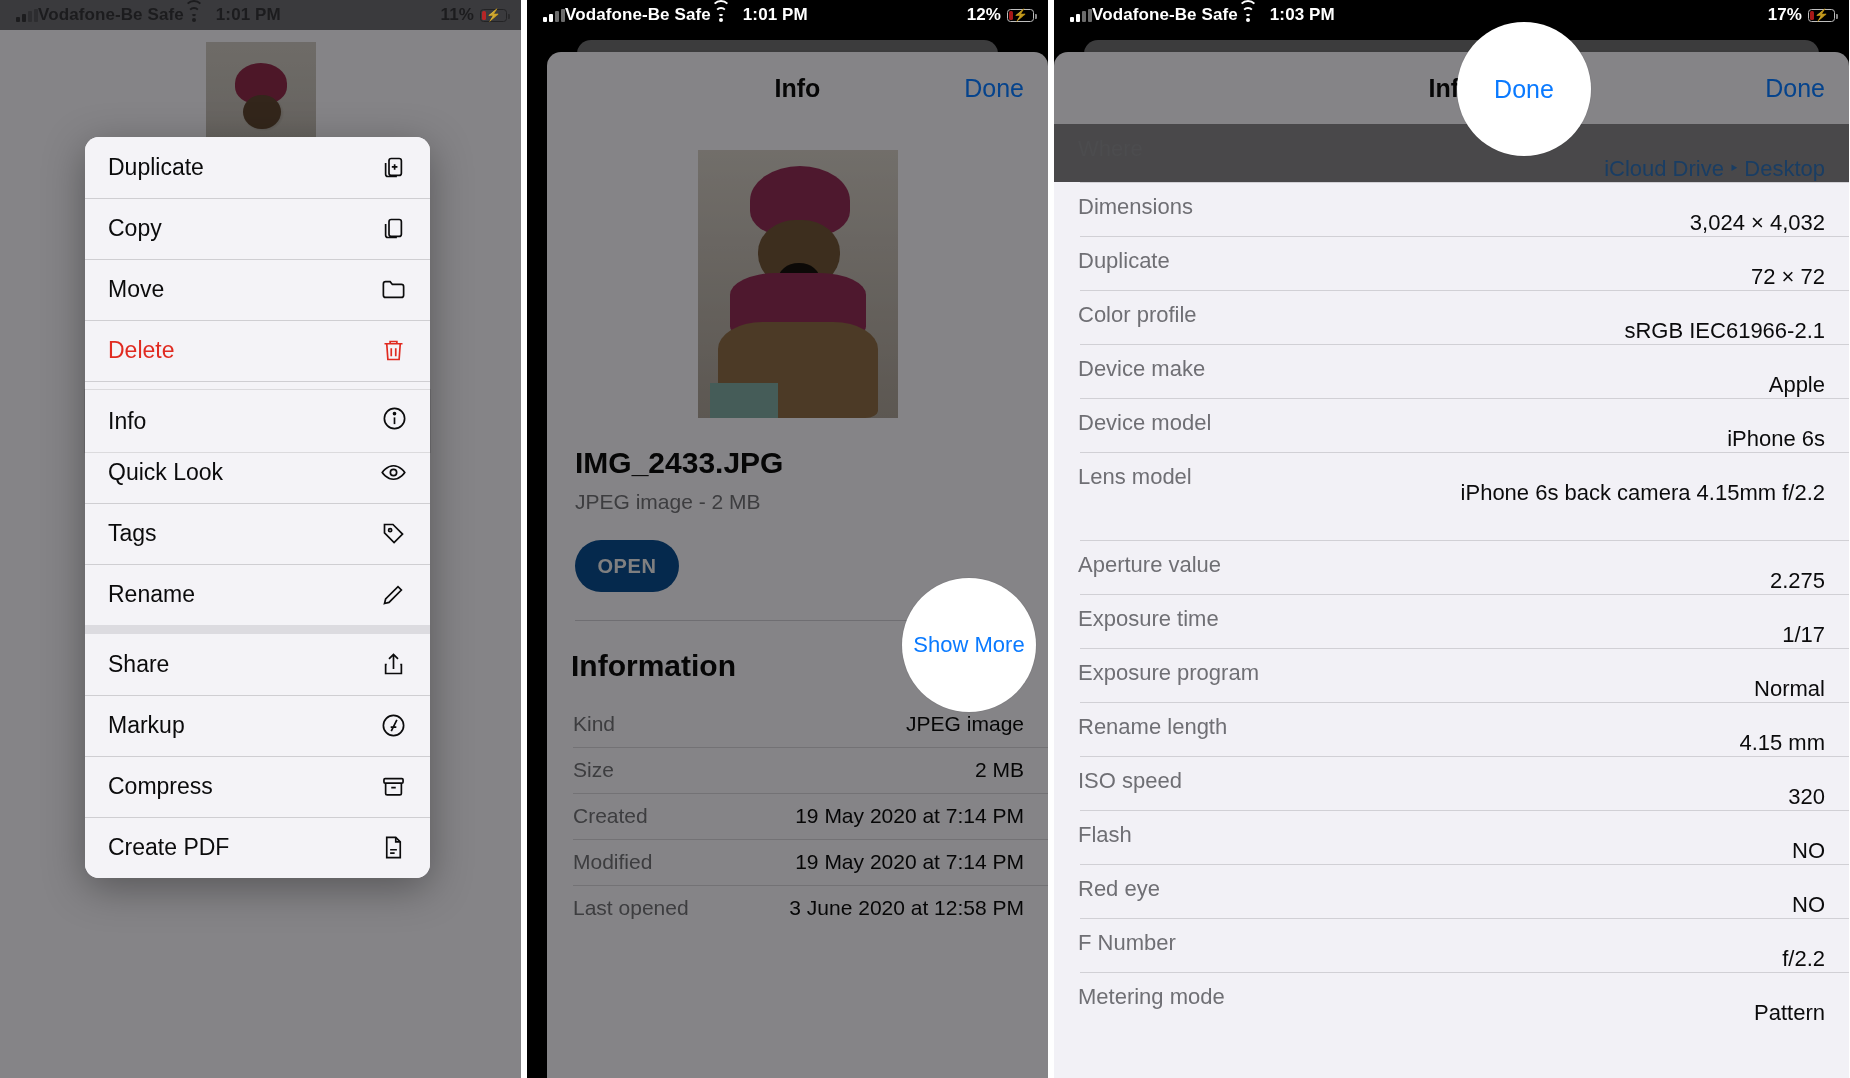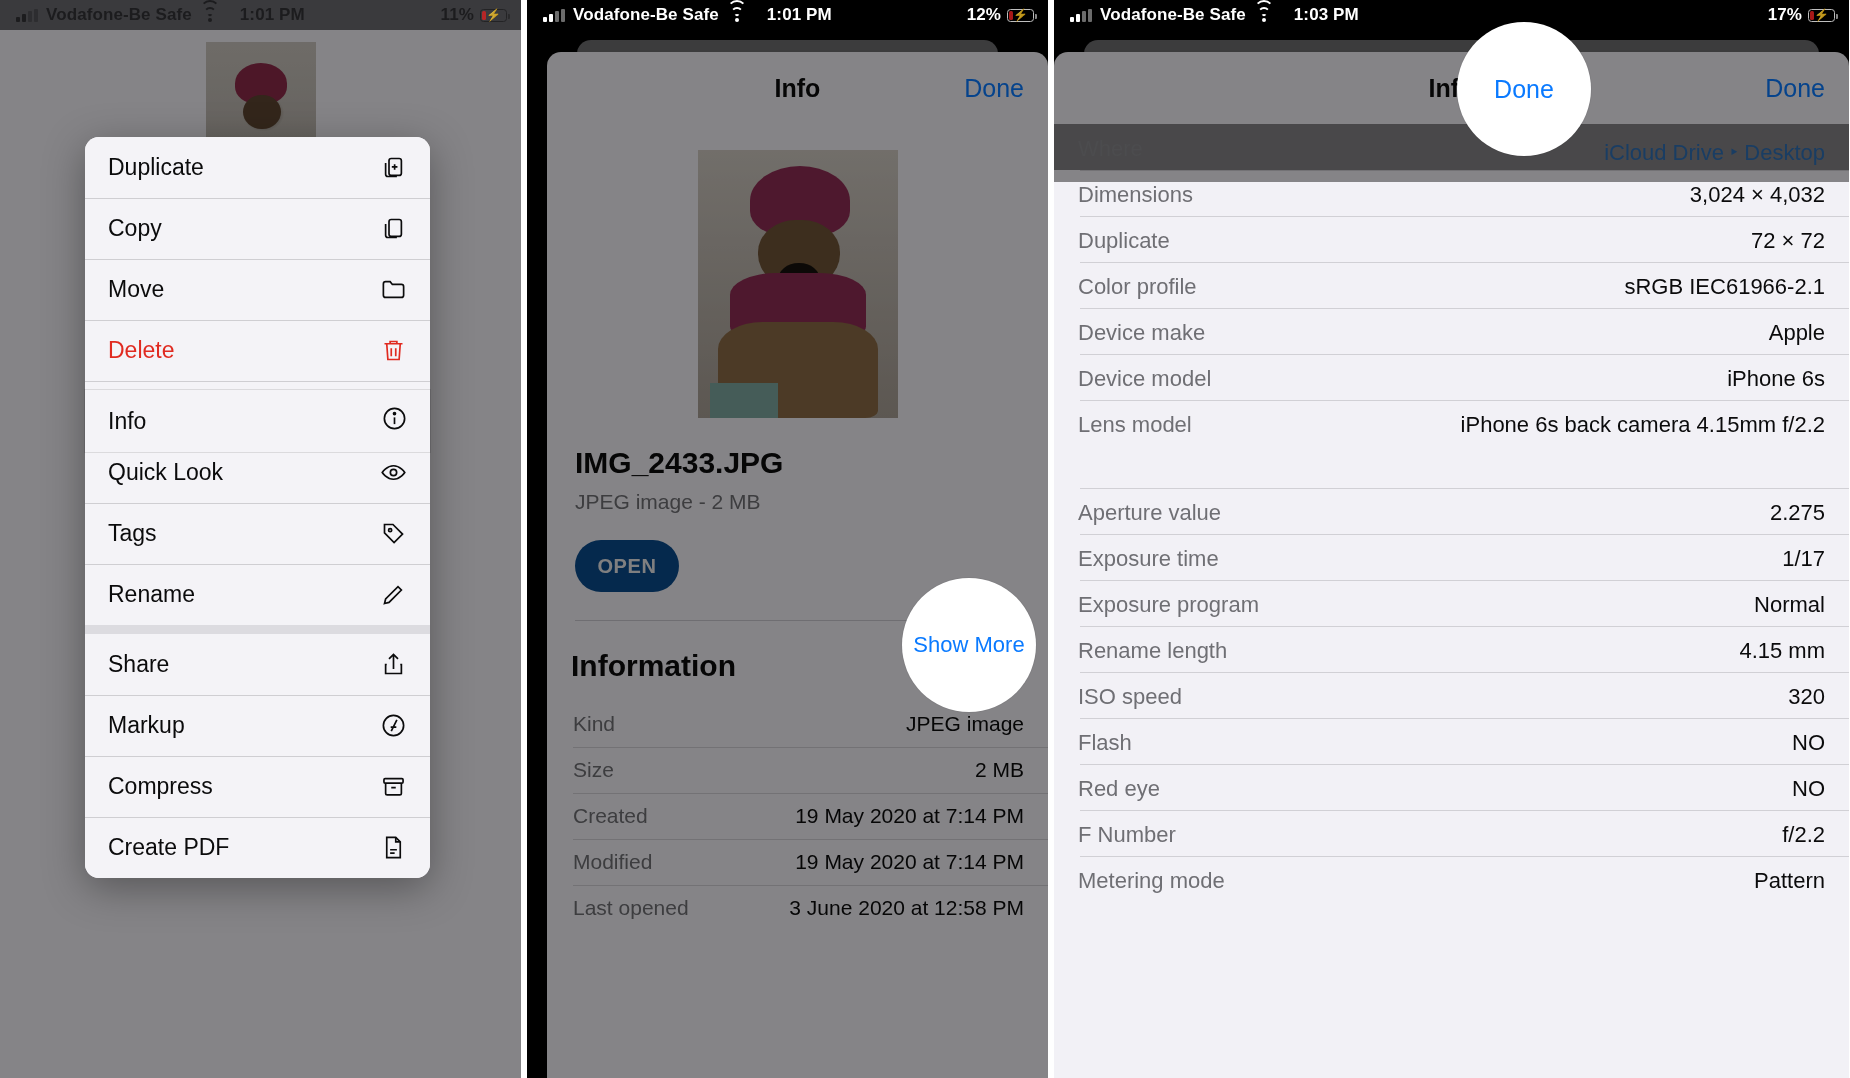--- a/index.html
+++ b/index.html
@@ -18,21 +18,21 @@
   
   .statusbar {
     position:relative; height:30px; width:100%;
     display:flex; align-items:center;
     padding:0 14px 0 16px;
     font-size:17px; font-weight:bold; letter-spacing:.1px;
     z-index:40;
   }
   .sb-dark { background:#000; color:#fff; }
   .sb-dim  { background:#3a3a3d; color:#1c1c1e; }
-  .sb-left { display:flex; align-items:center; gap:8px; }
+  .sb-left { display:flex; align-items:center; }
   .sb-right { margin-left:auto; display:flex; align-items:center; gap:6px; }
 
   .bars { display:flex; align-items:flex-end; gap:2px; height:13px; }
   .bars i { display:block; width:4px; border-radius:1px; background:currentColor; }
   .bars i:nth-child(1){ height:5px; }
   .bars i:nth-child(2){ height:8px; }
   .bars i:nth-child(3){ height:11px; opacity:.42; }
   .bars i:nth-child(4){ height:13px; opacity:.42; }
 
   .carrier { font-size:17px; font-weight:bold; }
@@ -161,21 +161,21 @@
     padding:0 24px 0 26px; min-height:46px; font-size:21px;
   }
   .row .k { color:#6f6f74; white-space:nowrap; padding-top:11px; }
   .row .v { color:#0b0b0c; text-align:right; padding-top:11px; padding-left:16px; }
   .row .v.link { color:#0a7aff; }
   .row + .row:before { content:""; position:absolute; left:26px; right:0; top:0; height:1px;
     background:rgba(60,60,67,.18); }
 
   .p3 .row { padding:0 24px 0 24px; min-height:46px; font-size:22px; }
   .p3 .row .k { padding-top:12px; }
-  .p3 .row .v { padding-top:12px; }
+  .p3 .row .v { padding-top:0;margin-top:28px; }
   .p3 .rowlist { margin-top:0; }
   .p3 .row.dimmed-row { background:rgba(0,0,0,.45); }
   .p3 .row.dimmed-row .k { color:#8a8a8e; }
   .p3 .row.dimmed-row .v { color:#2f6fb5; }
 
   
   .spotlight {
     position:absolute; border-radius:50%; background:#ffffff; z-index:70;
     display:flex; align-items:center; justify-content:center;
     box-shadow:0 0 0 1px rgba(0,0,0,.04);

